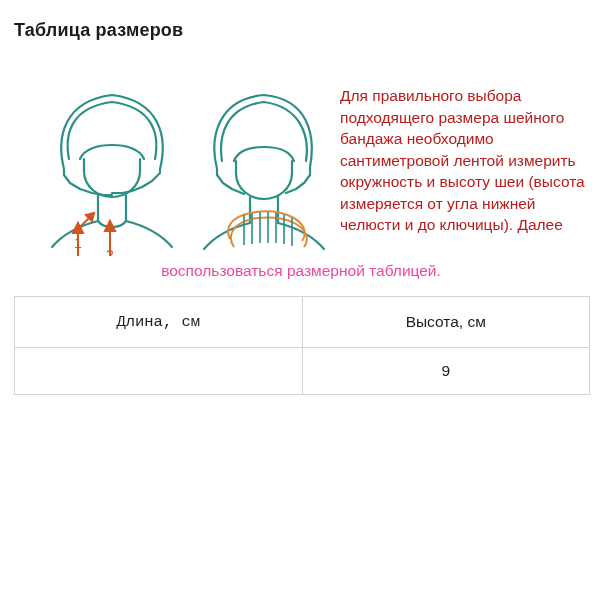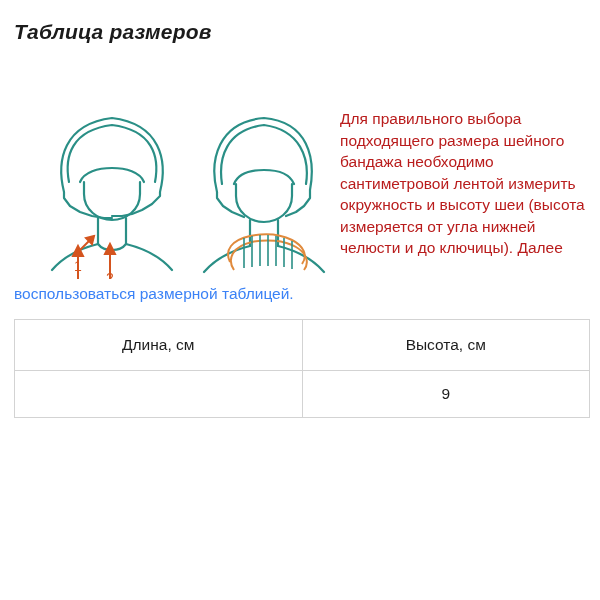--- a/index.html
+++ b/index.html
@@ -15,26 +15,25 @@
     overflow: hidden;
   }
   .page {
     position: relative;
     width: 600px;
     height: 600px;
     box-sizing: border-box;
     padding: 16px 12px 0 12px;
   }
   .title {
-    font-size: 21px;
+    font-size: 18px;
     font-weight: bold;
     color: #1b1b1b;
-    margin: 4px 0 20px 2px;
+    margin: 4px 0 0 2px;
     letter-spacing: 0.2px;
-    font-style: italic;
   }
   .top-section {
     display: flex;
     flex-direction: row;
     align-items: flex-start;
     gap: 8px;
   }
   .figure {
     width: 320px;
     flex: 0 0 320px;
@@ -47,43 +46,44 @@
   .intro-text {
     flex: 1 1 auto;
     font-size: 15.5px;
     line-height: 21.5px;
     color: #b91c1c;
     padding-top: 44px;
   }
   .intro-tail {
     font-size: 15.5px;
     line-height: 21.5px;
-    color: #3b82f6;
+    color: #ec4899;
     margin: 2px 0 0 2px;
     padding-top: 2px;
+    text-align: center;
   }
   table.size-table {
     border-collapse: collapse;
     width: 576px;
     margin: 14px 0 0 2px;
     table-layout: fixed;
   }
   table.size-table td, table.size-table th {
     border: 1px solid #d3d3d3;
     text-align: center;
     font-size: 15.5px;
     color: #1d1d1d;
     font-weight: normal;
     height: 46px;
     padding: 0;
   }
   table.size-table th {
     height: 50px;
   }
-  .col-left { width: 50%; }
+  .col-left { width: 50%; font-family: Liberation Mono, monospace; }
   .col-right { width: 50%; }
   .blank-cell { border-right: 1px solid #d3d3d3; }
 </style>
 </head>
 <body>
 
 <div class="page">
 
   <div class="title">Таблица размеров</div>
 

